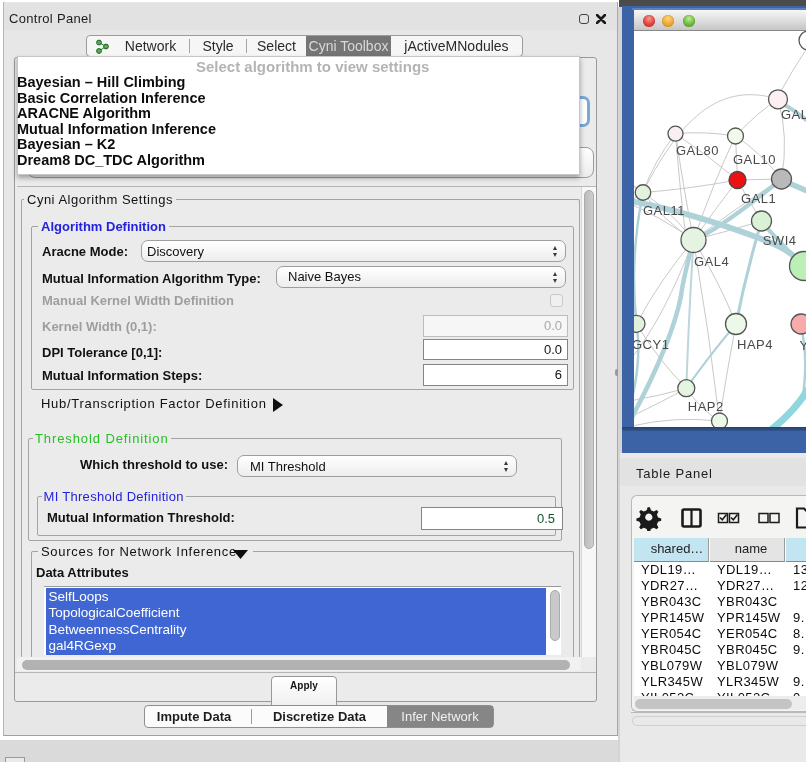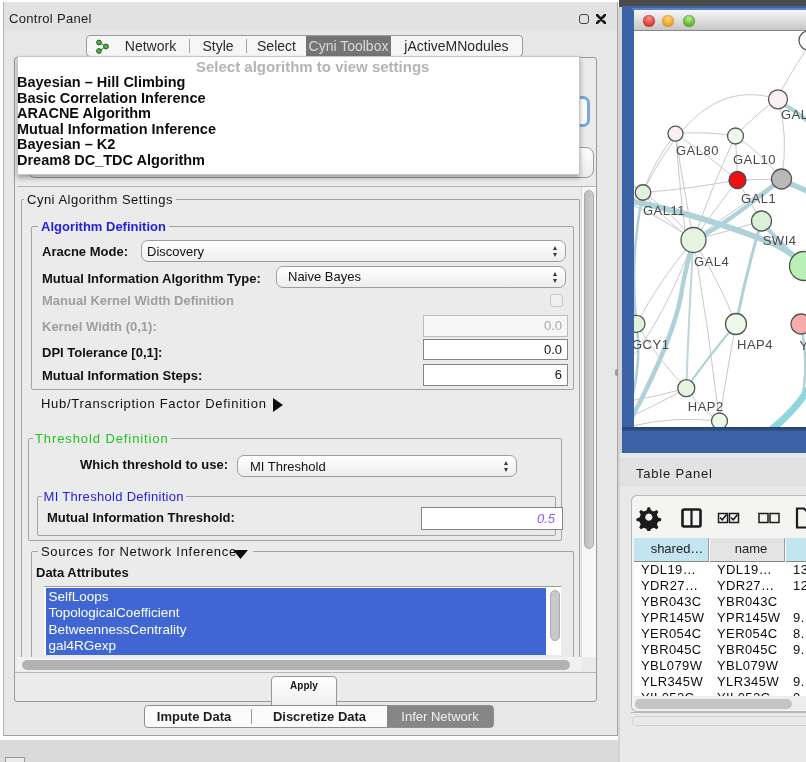--- a/index.html
+++ b/index.html
@@ -117,21 +117,21 @@
       <b></b>
       <i></i>
     </span>
   </div>
 
 <fieldset style="left:36.5px; top:489px; width:519px; height:47px;">
   <legend style="margin-left:4px; padding:0 2px; color:#2222dd; letter-spacing:0.3px;">MI Threshold Definition</legend>
 </fieldset>
 
 <div class="lbl" style="left:47px; top:510px;">Mutual Information Threshold:</div>
-<div class="fld" style="left:421px; top:507px; width:142px; height:23px; background:#fff; border:1px solid #858585; color:#8b5cf6; line-height:21px; padding-right:7px;font-style:italic;">0.5</div>
+<div class="fld" style="left:421px; top:507px; width:142px; height:23px; background:#fff; border:1px solid #858585; color:#14532d; line-height:21px; padding-right:7px;">0.5</div>
 
 <fieldset style="left:31px; top:544px; width:543px; height:114px; border-bottom:none;">
   <legend style="margin-left:6px; letter-spacing:0.7px;">Sources for Network Inference &nbsp;&nbsp;</legend>
 </fieldset>
 <svg class="abs" style="left:233px; top:550px;" width="15" height="9" viewBox="0 0 15 9">
     <path d="M 0,0 L 15,0 7.5,9 z" fill="#0d0d0d"></path>
   </svg>
 
 <div class="lbl" style="left:36px; top:565px;">Data Attributes</div>
 

